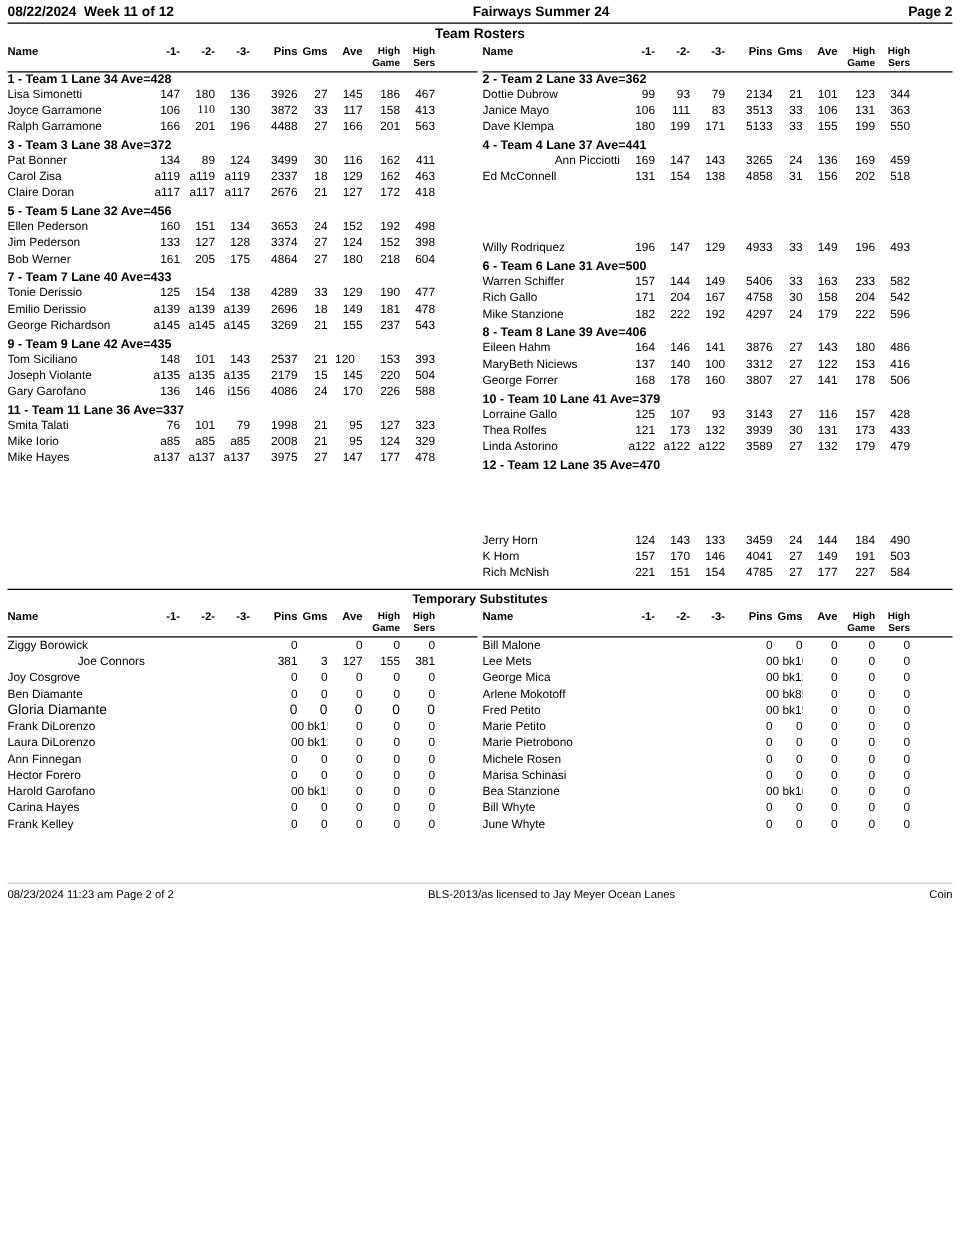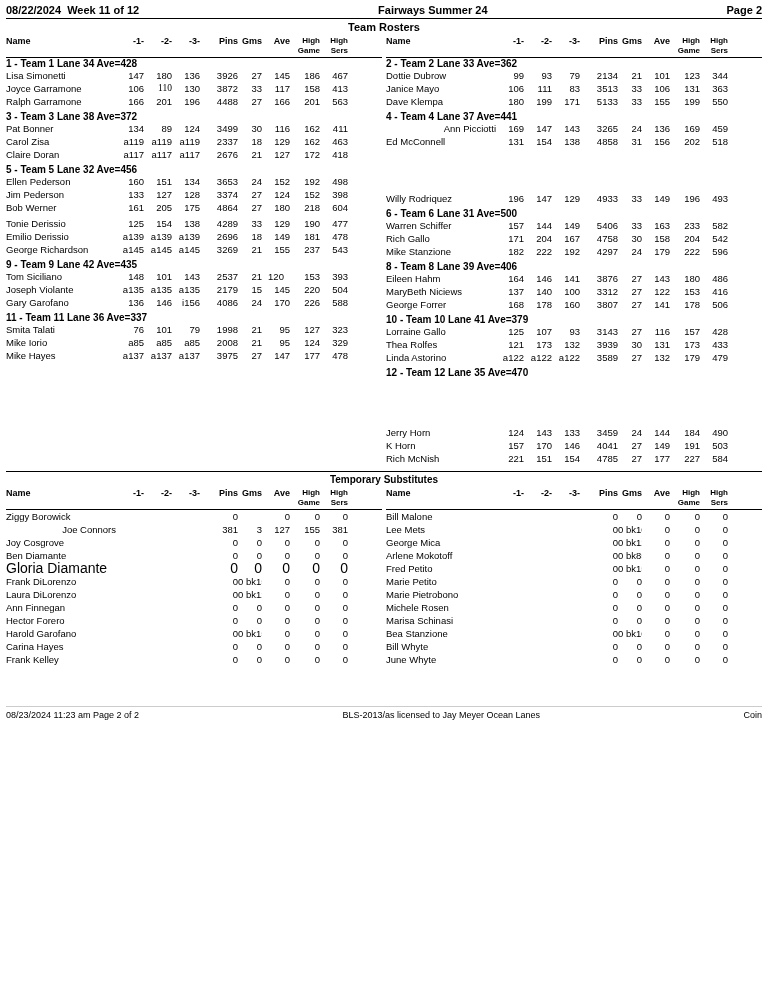--- a/index.html
+++ b/index.html
@@ -200,20 +200,21 @@
             <span style="width: 28px; text-align: right; overflow: hidden; white-space: nowrap;">205</span>
             <span style="width: 28px; text-align: right; overflow: hidden; white-space: nowrap;">175</span>
             <span style="width: 38px; text-align: right; overflow: hidden; white-space: nowrap;">4864</span>
             <span style="width: 24px; text-align: right; overflow: hidden; white-space: nowrap;">27</span>
             <span style="width: 28px; text-align: right; overflow: hidden; white-space: nowrap;">180</span>
             <span style="width: 30px; text-align: right; overflow: hidden; white-space: nowrap;">218</span>
             <span style="width: 28px; text-align: right; overflow: hidden; white-space: nowrap;">604</span>
           </div>
         </div>
         <div style="margin-bottom: 3px;">
+          <div style="font-weight: bold; font-size: 10px;">7 - Team 7  Lane 40  Ave=433</div>
           <div style="display: flex; font-size: 9.5px; line-height: 13px;">
             <span style="width: 110px; text-align: left; overflow: hidden; white-space: nowrap;">Tonie Derissio</span>
             <span style="width: 28px; text-align: right; overflow: hidden; white-space: nowrap;">125</span>
             <span style="width: 28px; text-align: right; overflow: hidden; white-space: nowrap;">154</span>
             <span style="width: 28px; text-align: right; overflow: hidden; white-space: nowrap;">138</span>
             <span style="width: 38px; text-align: right; overflow: hidden; white-space: nowrap;">4289</span>
             <span style="width: 24px; text-align: right; overflow: hidden; white-space: nowrap;">33</span>
             <span style="width: 28px; text-align: right; overflow: hidden; white-space: nowrap;">129</span>
             <span style="width: 30px; text-align: right; overflow: hidden; white-space: nowrap;">190</span>
             <span style="width: 28px; text-align: right; overflow: hidden; white-space: nowrap;">477</span>
@@ -604,21 +605,21 @@
           <span style="width: 110px; text-align: left; overflow: hidden; white-space: nowrap;">Ben Diamante</span>
           <span style="width: 28px; text-align: right; overflow: hidden; white-space: nowrap;"></span>
           <span style="width: 28px; text-align: right; overflow: hidden; white-space: nowrap;"></span>
           <span style="width: 28px; text-align: right; overflow: hidden; white-space: nowrap;"></span>
           <span style="width: 38px; text-align: right; overflow: hidden; white-space: nowrap;">0</span>
           <span style="width: 24px; text-align: right; overflow: hidden; white-space: nowrap;">0</span>
           <span style="width: 28px; text-align: right; overflow: hidden; white-space: nowrap;">0</span>
           <span style="width: 30px; text-align: right; overflow: hidden; white-space: nowrap;">0</span>
           <span style="width: 28px; text-align: right; overflow: hidden; white-space: nowrap;">0</span>
         </div>
-        <div style="display: flex; font-size: 14px; line-height: 13px;">
+        <div style="display: flex; font-size: 11px; line-height: 13px;">
           <span style="width: 110px; text-align: left; overflow: hidden; white-space: nowrap;">Gloria Diamante</span>
           <span style="width: 28px; text-align: right; overflow: hidden; white-space: nowrap;"></span>
           <span style="width: 28px; text-align: right; overflow: hidden; white-space: nowrap;"></span>
           <span style="width: 28px; text-align: right; overflow: hidden; white-space: nowrap;"></span>
           <span style="width: 38px; text-align: right; overflow: hidden; white-space: nowrap;">0</span>
           <span style="width: 24px; text-align: right; overflow: hidden; white-space: nowrap;">0</span>
           <span style="width: 28px; text-align: right; overflow: hidden; white-space: nowrap;">0</span>
           <span style="width: 30px; text-align: right; overflow: hidden; white-space: nowrap;">0</span>
           <span style="width: 28px; text-align: right; overflow: hidden; white-space: nowrap;">0</span>
         </div>

